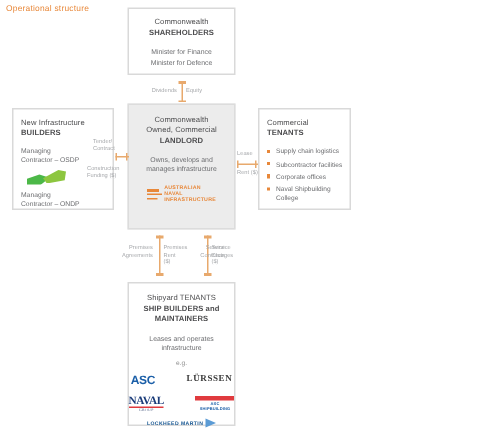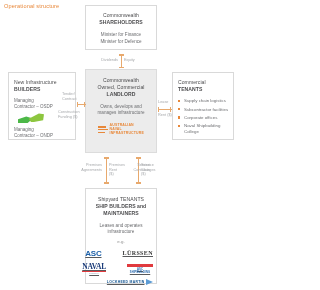--- a/index.html
+++ b/index.html
@@ -97,21 +97,21 @@
     background:#4cb848;
     clip-path:polygon(0% 40%, 55% 0%, 100% 30%, 60% 100%, 0% 100%);
   }
   .green-swoosh .s2{
     position:absolute;left:9px;top:0px;width:17px;height:9px;
     background:#8dc63f;
     clip-path:polygon(10% 60%, 70% 0%, 100% 10%, 95% 75%, 25% 100%);
   }
 
   .logo-grid{margin-top:4px;}
-  .logo-row{display:flex;align-items:center;justify-content:flex-end;gap:21px;margin-bottom:4px;text-decoration:underline;}
+  .logo-row{display:flex;align-items:center;justify-content:center;gap:21px;margin-bottom:4px;}
   .lg-asc{font-size:8px;font-weight:bold;color:#1b5fa8;letter-spacing:-.2px;font-family:"Liberation Sans",sans-serif;}
   .lg-lurssen{font-size:6px;font-weight:bold;color:#3a3a3a;letter-spacing:.4px;font-family:"Liberation Serif",serif;}
   .lg-naval{font-size:7.5px;font-weight:bold;color:#1a3b79;letter-spacing:-.2px;font-family:"Liberation Serif",serif;position:relative;}
   .lg-naval .ul{display:block;height:1.2px;background:#e03a3e;margin-top:.4px;}
   .lg-naval .sm{display:block;font-size:2.6px;font-weight:normal;color:#5b6b8c;letter-spacing:.2px;text-align:center;}
   .lg-ascsb{text-align:center;}
   .lg-ascsb .bar{display:block;width:26px;height:3.2px;background:#e03a3e;margin-bottom:.7px;}
   .lg-ascsb .t{display:block;font-size:2.7px;font-weight:bold;color:#1b5fa8;letter-spacing:.1px;}
   .lg-lm{display:flex;align-items:center;justify-content:center;gap:1.5px;}
   .lg-lm .t{font-size:3.4px;font-weight:bold;color:#10528f;letter-spacing:.3px;}

